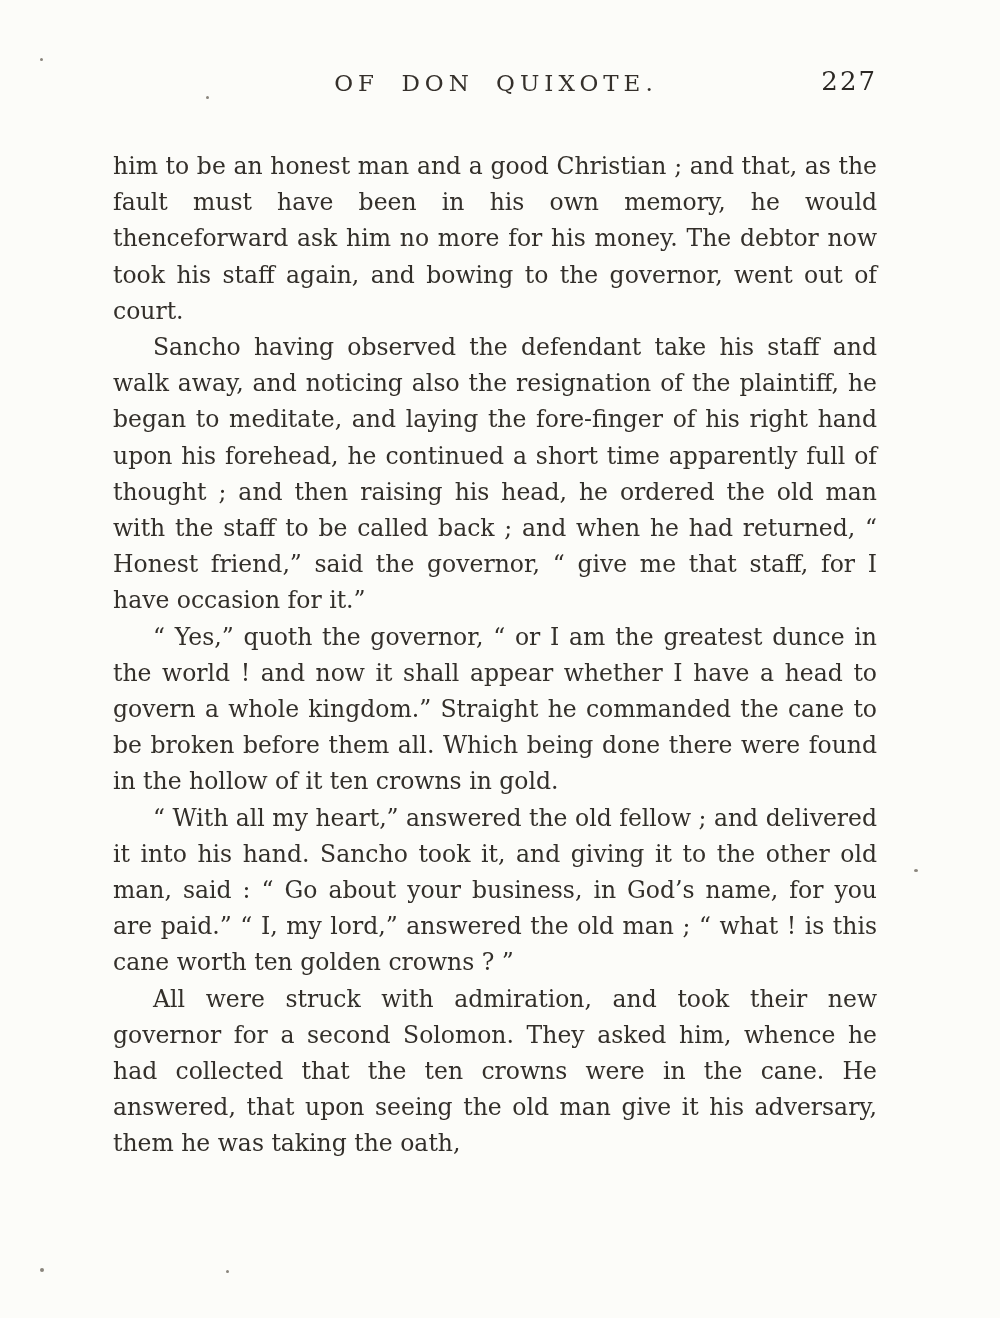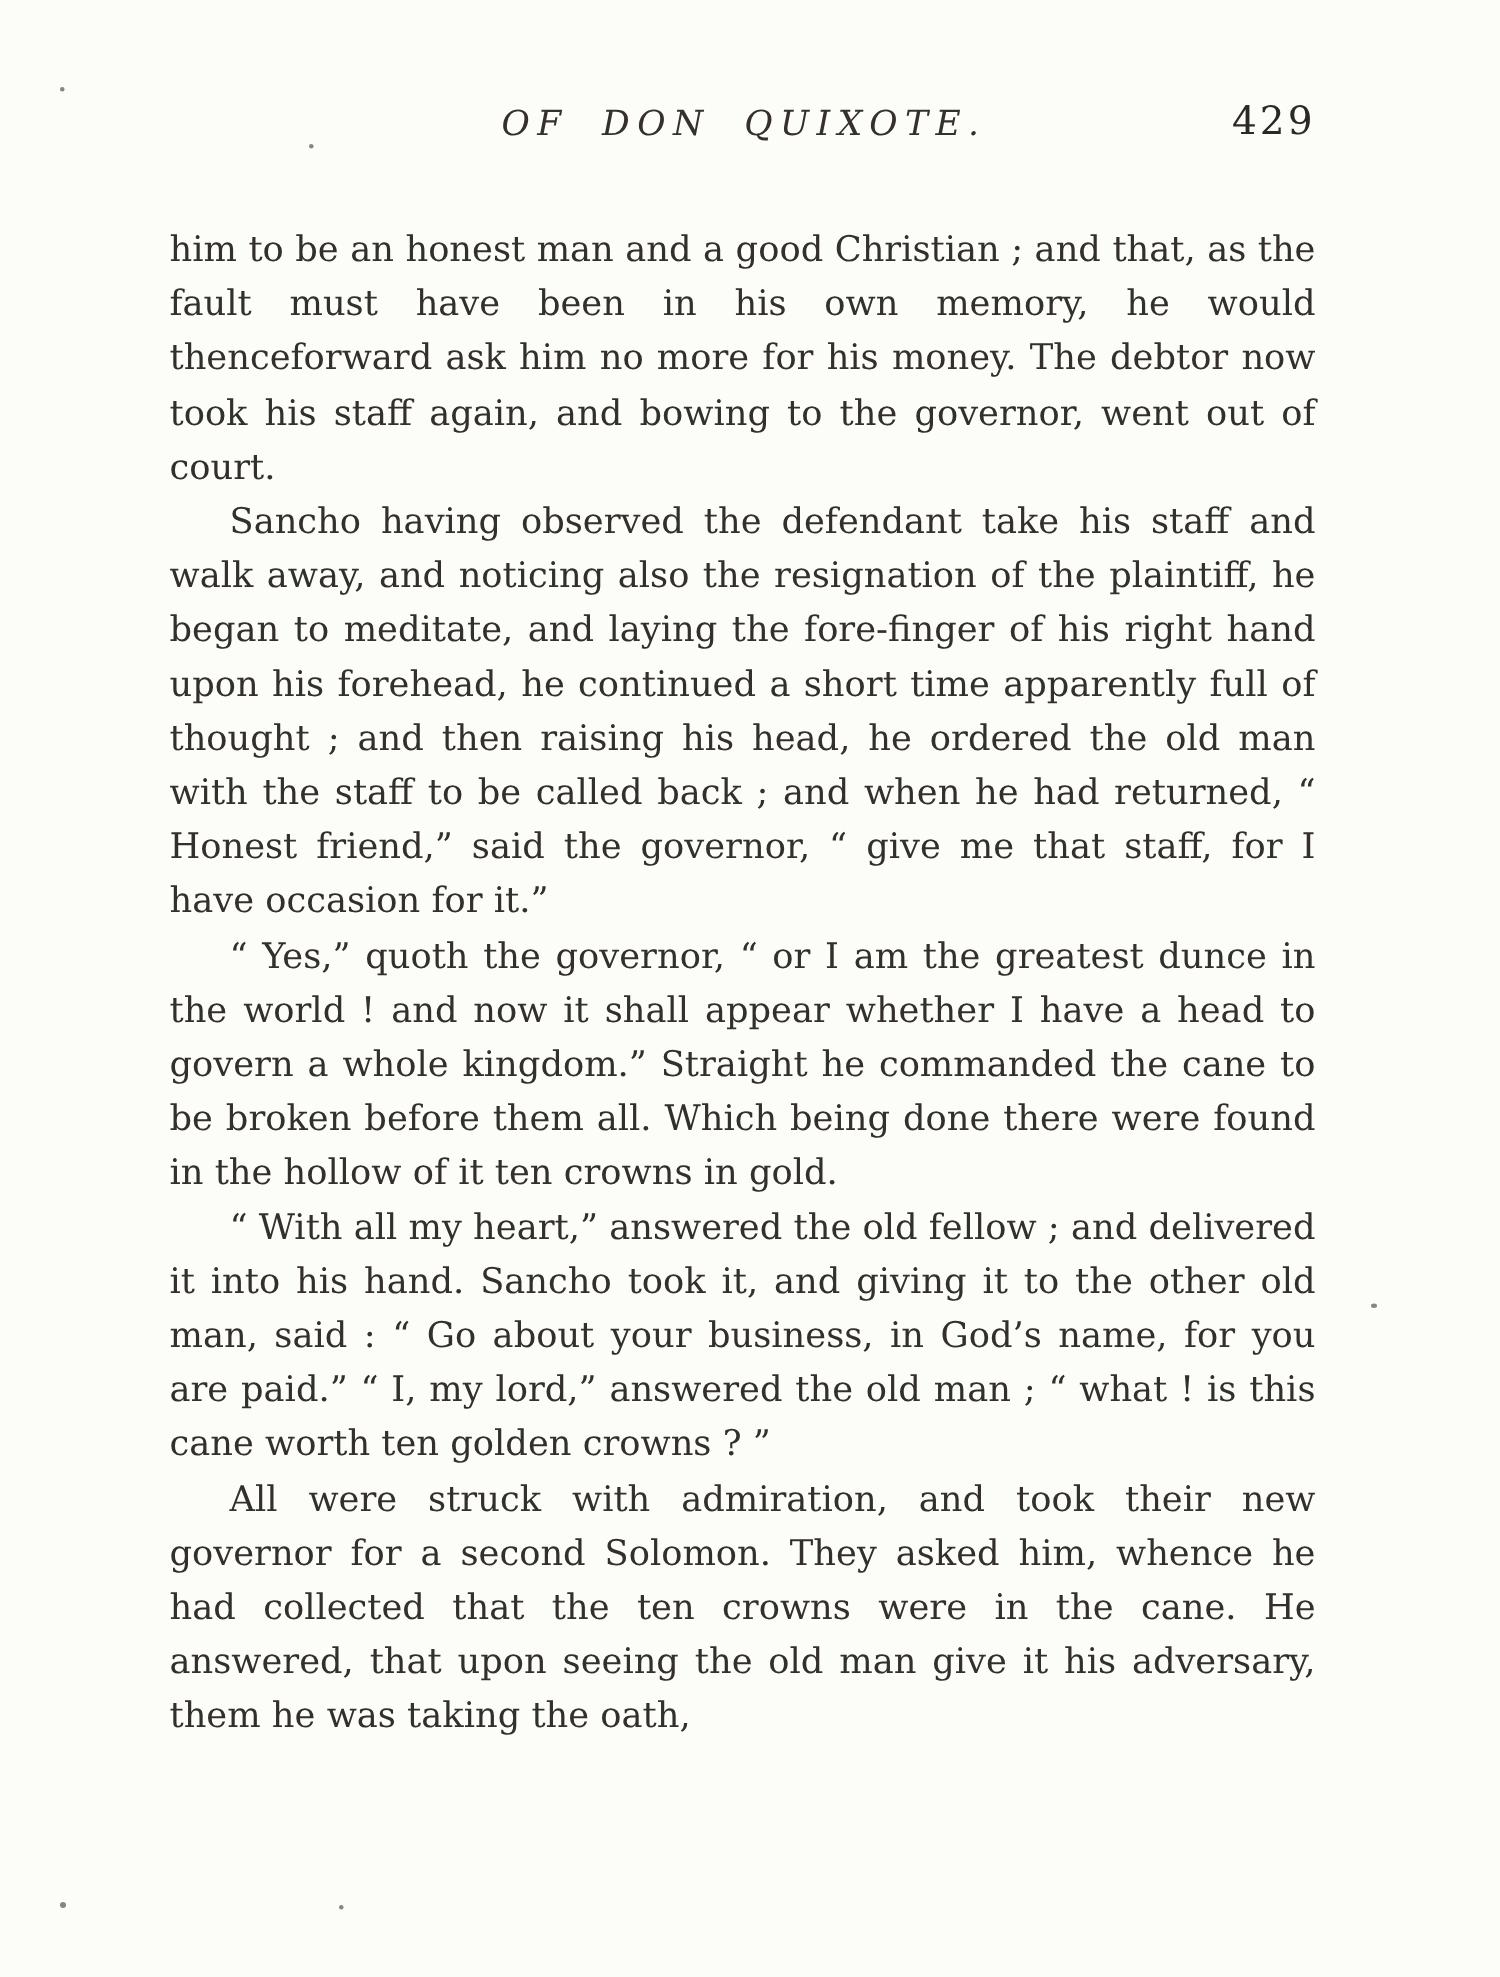--- a/index.html
+++ b/index.html
@@ -23,21 +23,20 @@
   .page-header {
     position: absolute;
     top: 70px;
     left: 115px;
     width: 762px;
     height: 40px;
   }
   .running-title {
     display: block;
     text-align: center;
-    font-style: italic;
     font-size: 23px;
     letter-spacing: 5px;
     word-spacing: 10px;
     color: #35302b;
   }
   .page-number {
     position: absolute;
     right: 0;
     top: -4px;
     font-size: 26px;
@@ -75,21 +74,21 @@
   .speck-4 { left: 40px;  top: 1268px; width: 4px; height: 4px; }
   .speck-5 { left: 226px; top: 1270px; width: 3px; height: 3px; }
 </style>
 </head>
 <body>
 
 <div class="page">
 
   <div class="page-header">
     <span class="running-title">OF DON QUIXOTE.</span>
-    <span class="page-number">429</span>
+    <span class="page-number">227</span>
   </div>
 
   <div class="page-body">
     <p class="no-indent">him to be an honest man and a good Christian ; and that, as the fault must have been in his own memory, he would thenceforward ask him no more for his money. The debtor now took his staff again, and bowing to the governor, went out of court.</p>
     <p>Sancho having observed the defendant take his staff and walk away, and noticing also the resignation of the plaintiff, he began to meditate, and laying the fore-finger of his right hand upon his forehead, he continued a short time apparently full of thought ; and then raising his head, he ordered the old man with the staff to be called back ; and when he had returned, “ Honest friend,” said the governor, “ give me that staff, for I have occasion for it.”</p>
     <p>“ Yes,” quoth the governor, “ or I am the greatest dunce in the world !  and now it shall appear whether I have a head to govern a whole kingdom.”   Straight he commanded the cane to be broken before them all. Which being done there were found in the hollow of it ten crowns in gold.</p>
     <p>“ With all my heart,” answered the old fellow ; and delivered it into his hand.  Sancho took it, and giving it to the other old man, said :  “ Go about your business, in God’s name, for you are paid.”   “ I, my lord,” answered the old man ;  “ what !  is this cane worth ten golden crowns ? ”</p>
     <p>All were struck with admiration, and took their new governor for a second Solomon.  They asked him, whence he had collected that the ten crowns were in the cane.   He answered, that upon seeing the old man give it his adversary, them he was taking the oath,</p>
   </div>
 

